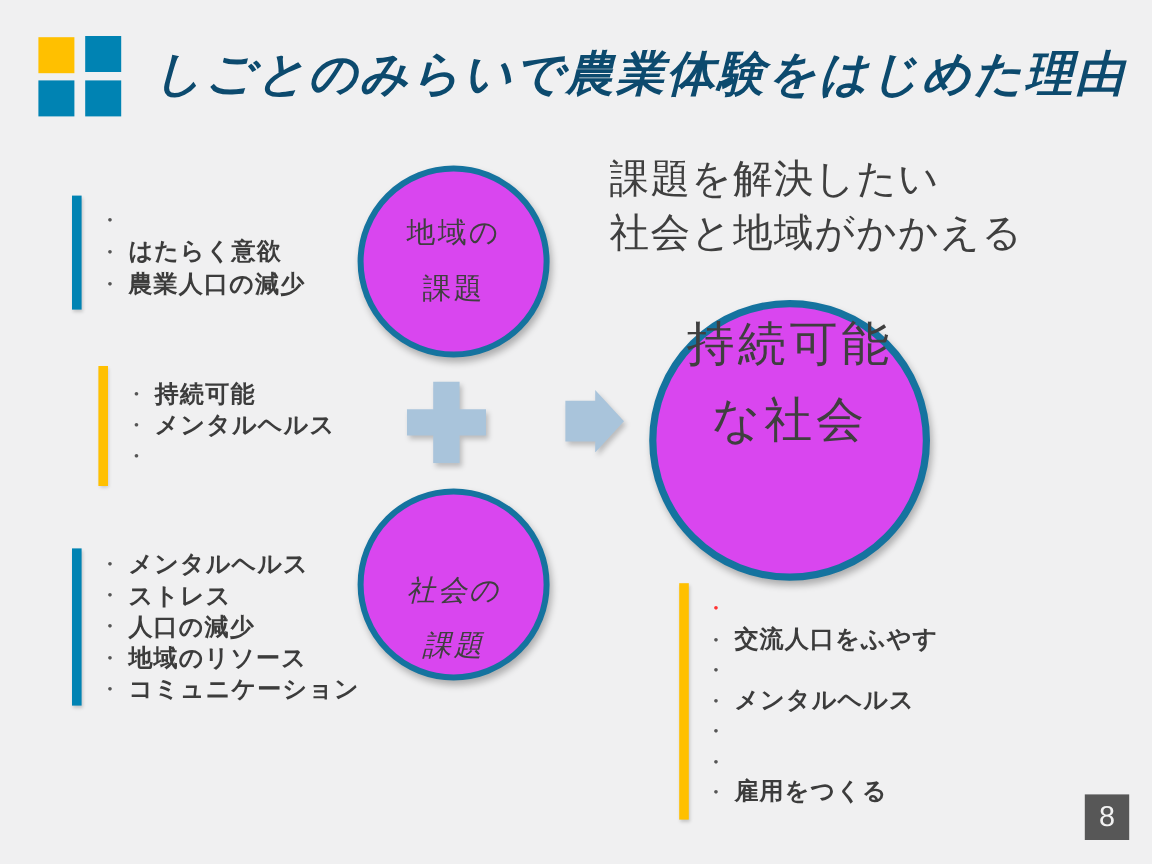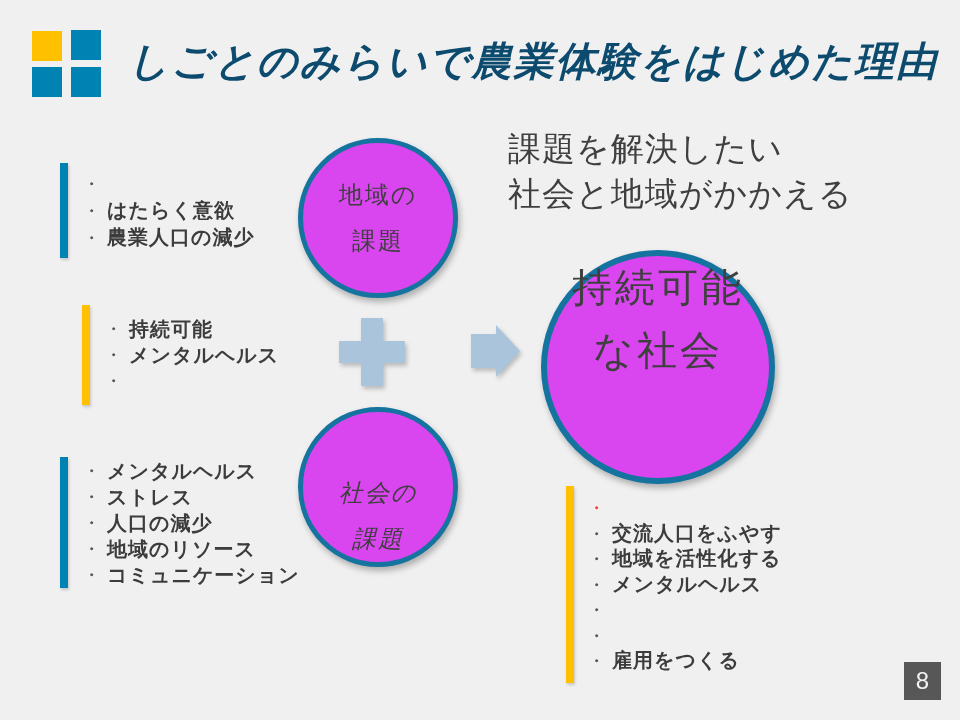--- a/index.html
+++ b/index.html
@@ -188,21 +188,20 @@
   <ul>
     <li class="highlight">
         <span class="bullet">・</span>
       </li>
     <li>
         <span class="bullet">・</span>
         <span>交流人口をふやす</span>
       </li>
     <li>
         <span class="bullet">・</span>
-        <span>地域を活性化する</span>
       </li>
     <li>
         <span class="bullet">・</span>
         <span>メンタルヘルス</span>
       </li>
     <li>
         <span class="bullet">・</span>
       </li>
     <li>
         <span class="bullet">・</span>

